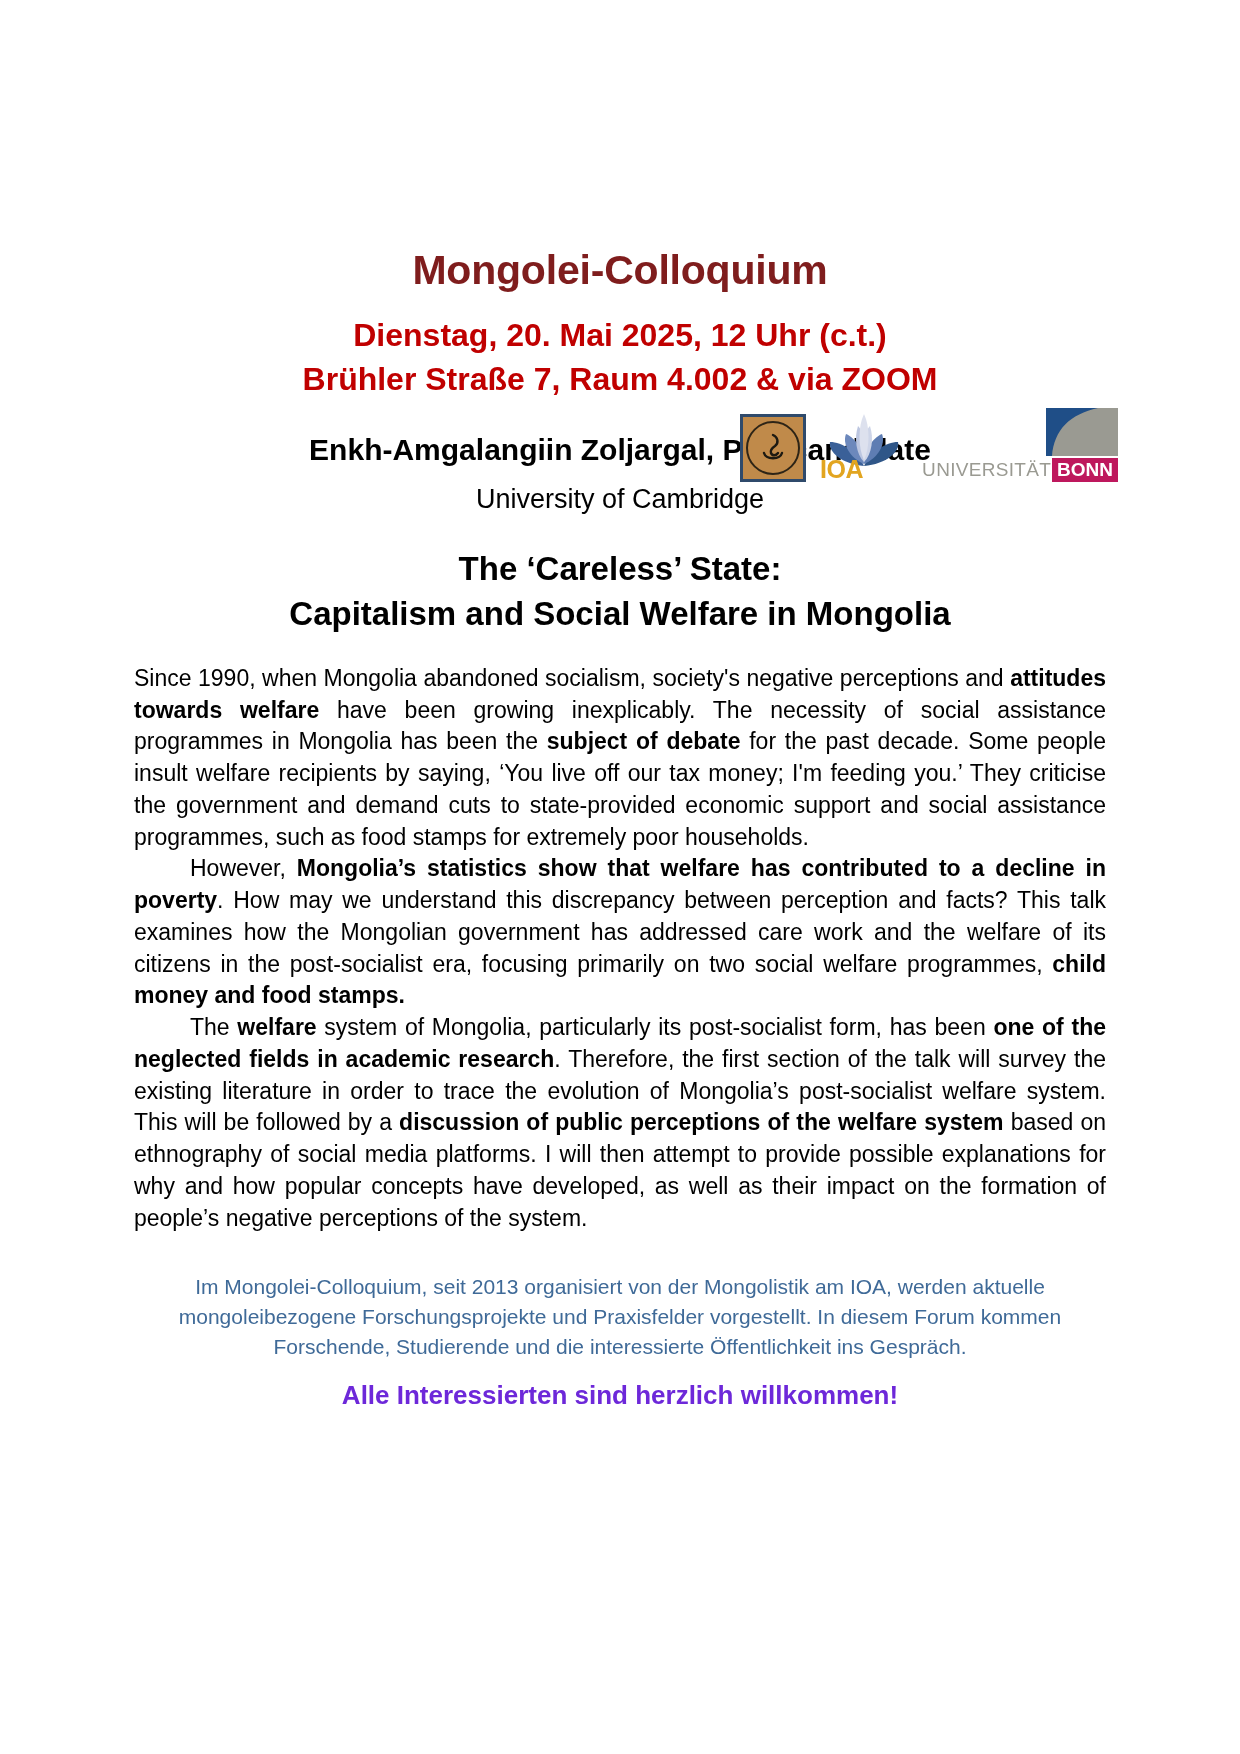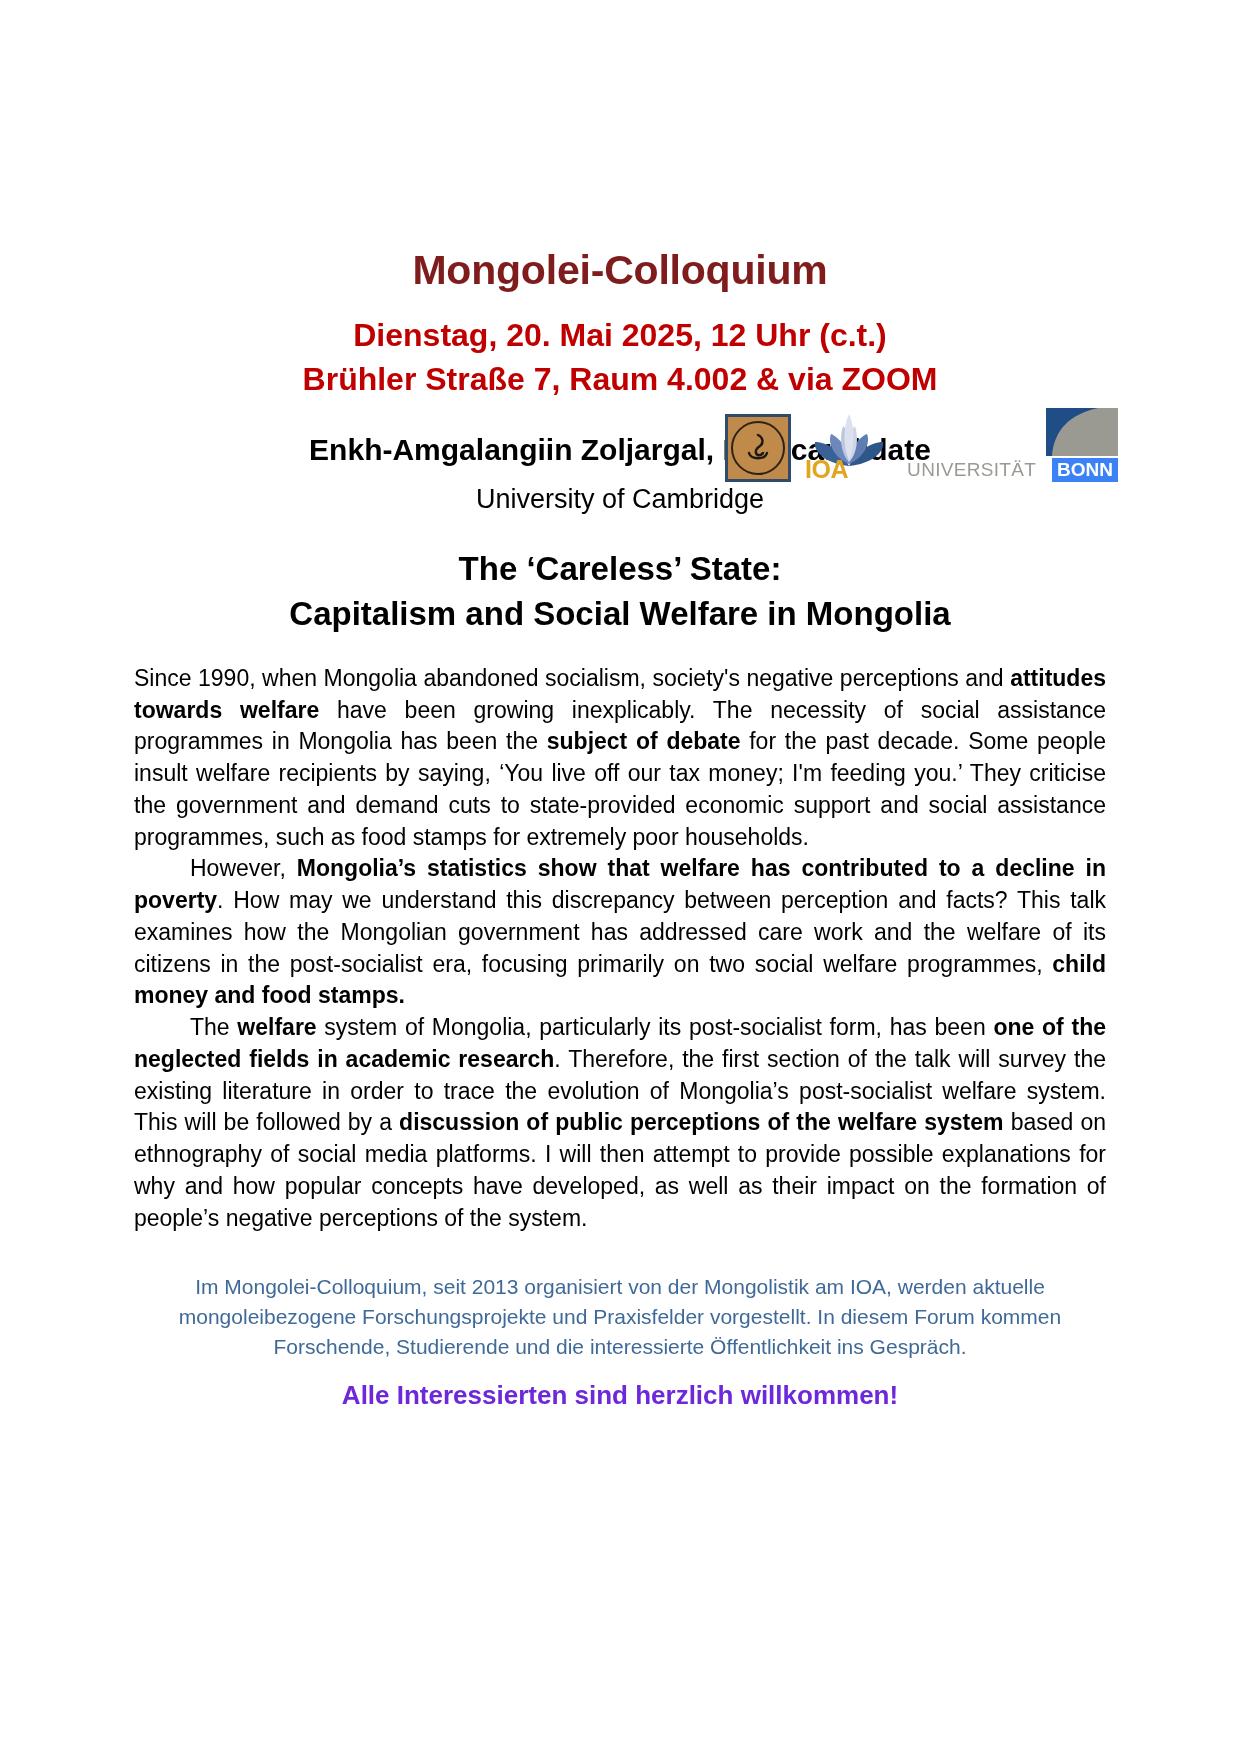--- a/index.html
+++ b/index.html
@@ -95,26 +95,26 @@
   .bonn-wordmark {
     display: flex;
     align-items: stretch;
     height: 24px;
   }
   .bonn-uni {
     color: #9a9a92;
     font-size: 19px;
     font-weight: normal;
     letter-spacing: 0.3px;
-    padding-right: 16px;
+    padding-right: 1px;
     line-height: 24px;
     font-family: "Liberation Sans", sans-serif;
   }
   .bonn-bonn {
-    background: #3b82f6;
+    background: #be185d;
     color: #ffffff;
     font-size: 19px;
     font-weight: bold;
     padding: 0 5px;
     line-height: 24px;
     font-family: "Liberation Sans", sans-serif;
   }
 
   
   .colloquium-title {

